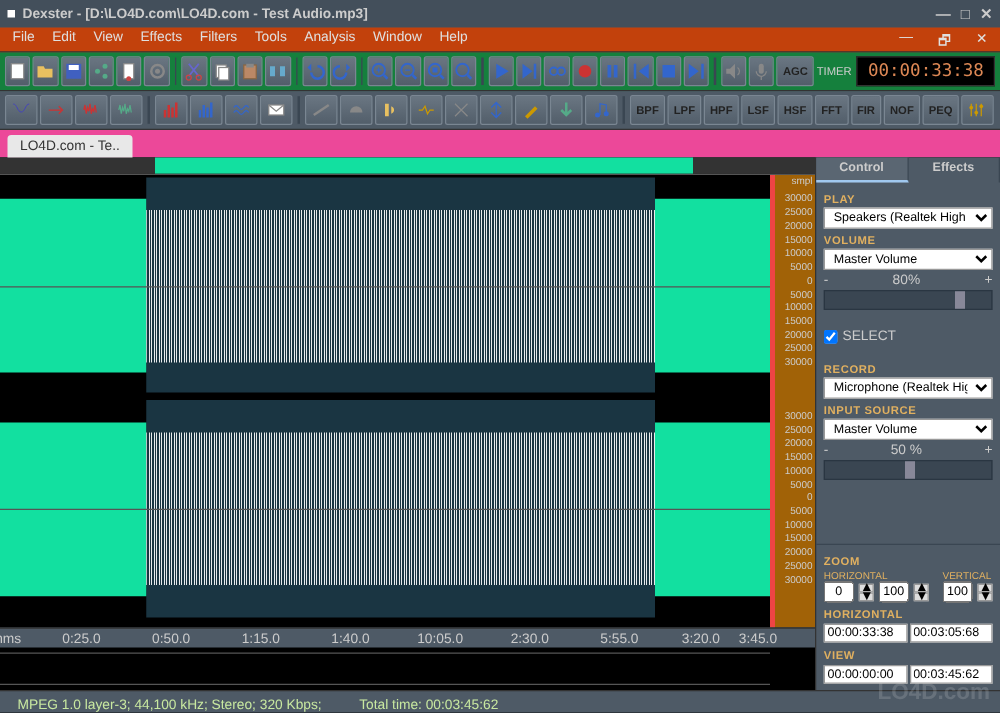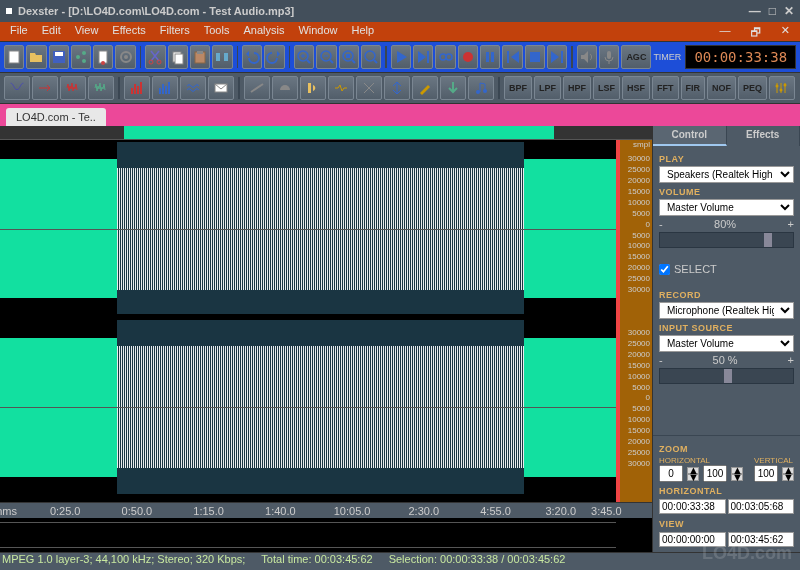--- a/index.html
+++ b/index.html
@@ -6,21 +6,21 @@
 body { background: #4a5662; width: 800px; height: 570px; overflow: hidden; }
 .window { width: 100%; height: 100%; display: flex; flex-direction: column; }
 .titlebar { background: #434f5b; height: 22px; display: flex; align-items: center; padding: 0 6px; color: #ccc; font-weight: bold; }
 .titlebar .dot { width: 6px; height: 6px; background: #fff; margin-right: 6px; }
 .titlebar .title { flex: 1; }
 .titlebar .wbtns { display: flex; gap: 8px; }
 .titlebar .wbtn { color: #ccc; font-size: 12px; cursor: pointer; }
 .menubar { background: #c2410c; height: 20px; display: flex; align-items: flex-start; padding: 0 4px; color: #e0e0e0; gap: 2px; border-bottom: 1px solid #333; }
 .menubar .wbtns { margin-left:auto; display:flex; gap:8px; }
 .menubar span { padding: 2px 6px; cursor: pointer; }
-.toolbar { background: #1d4ed8; padding: 3px 4px; display: flex; align-items: center; gap: 2px; border-bottom: 1px solid #333; }
+.toolbar { background: #15803d; padding: 3px 4px; display: flex; align-items: center; gap: 2px; border-bottom: 1px solid #333; }
 .tbtn { width: 26px; height: 24px; background: linear-gradient(#6a7682, #525e6a); border: 1px solid #7a8692; border-radius: 2px; display: flex; align-items: center; justify-content: center; cursor: pointer; color: #333; }
 .tbtn svg { width: 16px; height: 16px; }
 .tbtn.txt { width: auto; padding: 0 4px; font-size: 9px; font-weight: bold; color: #222; }
 .sep { width: 2px; height: 22px; background: #3a4652; margin: 0 2px; }
 .timer-box { margin-left: auto; display: flex; align-items: center; gap: 4px; }
 .timer-lbl { color: #ccc; font-size: 9px; }
 .timer-val { background: #000; color: #d85; padding: 3px 8px; font-family: monospace; font-size: 14px; border: 1px solid #333; }
 .toolbar2 { background: #4e5a66; padding: 3px 4px; display: flex; align-items: center; gap: 2px; border-bottom: 1px solid #333; }
 .tabbar { background: #ec4899; height: 22px; display: flex; align-items: flex-end; padding: 0 6px; }
 .tab { background: #e8e8e8; padding: 3px 10px; border-radius: 3px 3px 0 0; font-size: 10px; color: #333; position: relative; }
@@ -57,21 +57,21 @@
 .slider { flex: 1; height: 16px; background: #3a4652; position: relative; border: 1px solid #2a3642; }
 .slider .thumb { position: absolute; top: 0; bottom: 0; width: 8px; background: #889; left: 80%; }
 .chk { display: flex; align-items: center; gap: 4px; color: #ccc; font-size: 10px; margin: 15px 0; }
 .chk input { width: 11px; height: 11px; }
 .sidespin { display: flex; align-items: center; gap: 4px; }
 .sidespin input { width: 24px; font-size: 10px; padding: 1px; text-align: center; }
 .spinbtns { display: flex; flex-direction: column; font-size: 6px; }
 .spinbtn { width: 12px; height: 7px; background: #ddd; border: 1px solid #999; line-height: 5px; text-align: center; cursor: pointer; }
 .timebox { width: 100%; background: #fff; border: 1px solid #999; padding: 1px 2px; font-size: 10px; margin: 1px 0; }
 .tworow { display: flex; gap: 2px; }
-.statusbar { background: #4e5a66; height: 18px; display: flex; align-items: flex-start; color: #c8e8a0; font-size: 10px; padding: 0 2px; gap: 16px; border-top: 1px solid #333; }
+.statusbar { background: #4e5a66; height: 18px; display: flex; align-items: flex-end; color: #c8e8a0; font-size: 10px; padding: 0 14px; gap: 30px; border-top: 1px solid #333; }
 .watermark { position: fixed; bottom: 6px; right: 8px; color: rgba(255,255,255,0.15); font-size: 18px; font-weight: bold; pointer-events: none; }
 </style>
 </head>
 <body>
 
 <div class="window">
   <div class="titlebar">
     <div class="dot"></div>
     <div class="title">Dexster - [D:\LO4D.com\LO4D.com - Test Audio.mp3]</div>
     <div class="wbtns">
@@ -447,21 +447,21 @@
         </div>
       </div>
       <div class="xaxis">
         <span class="xlbl" style="left:1%">hms</span>
         <span class="xlbl" style="left:10%">0:25.0</span>
         <span class="xlbl" style="left:21%">0:50.0</span>
         <span class="xlbl" style="left:32%">1:15.0</span>
         <span class="xlbl" style="left:43%">1:40.0</span>
         <span class="xlbl" style="left:54%">10:05.0</span>
         <span class="xlbl" style="left:65%">2:30.0</span>
-        <span class="xlbl" style="left:76%">4:55.0</span>
+        <span class="xlbl" style="left:76%">5:55.0</span>
         <span class="xlbl" style="left:86%">3:20.0</span>
         <span class="xlbl" style="left:93%">3:45.0</span>
       </div>
       <div class="overview"></div>
     </div>
 
     <div class="sidepanel">
       <div class="sidetabs">
         <div class="sidetab active">Control</div>
         <div class="sidetab">Effects</div>
@@ -536,17 +536,16 @@
           <input class="timebox" value="00:00:00:00" style="">
           <input class="timebox" value="00:03:45:62" style="">
         </div>
       </div>
     </div>
   </div>
 
   <div class="statusbar">
     <span>MPEG 1.0 layer-3; 44,100 kHz; Stereo; 320 Kbps;</span>
     <span>Total time: 00:03:45:62</span>
-    <span>Selection: 00:00:33:38 / 00:03:45:62</span>
   </div>
 </div>
 
 <div class="watermark">LO4D.com</div>
 
 </body></html>

